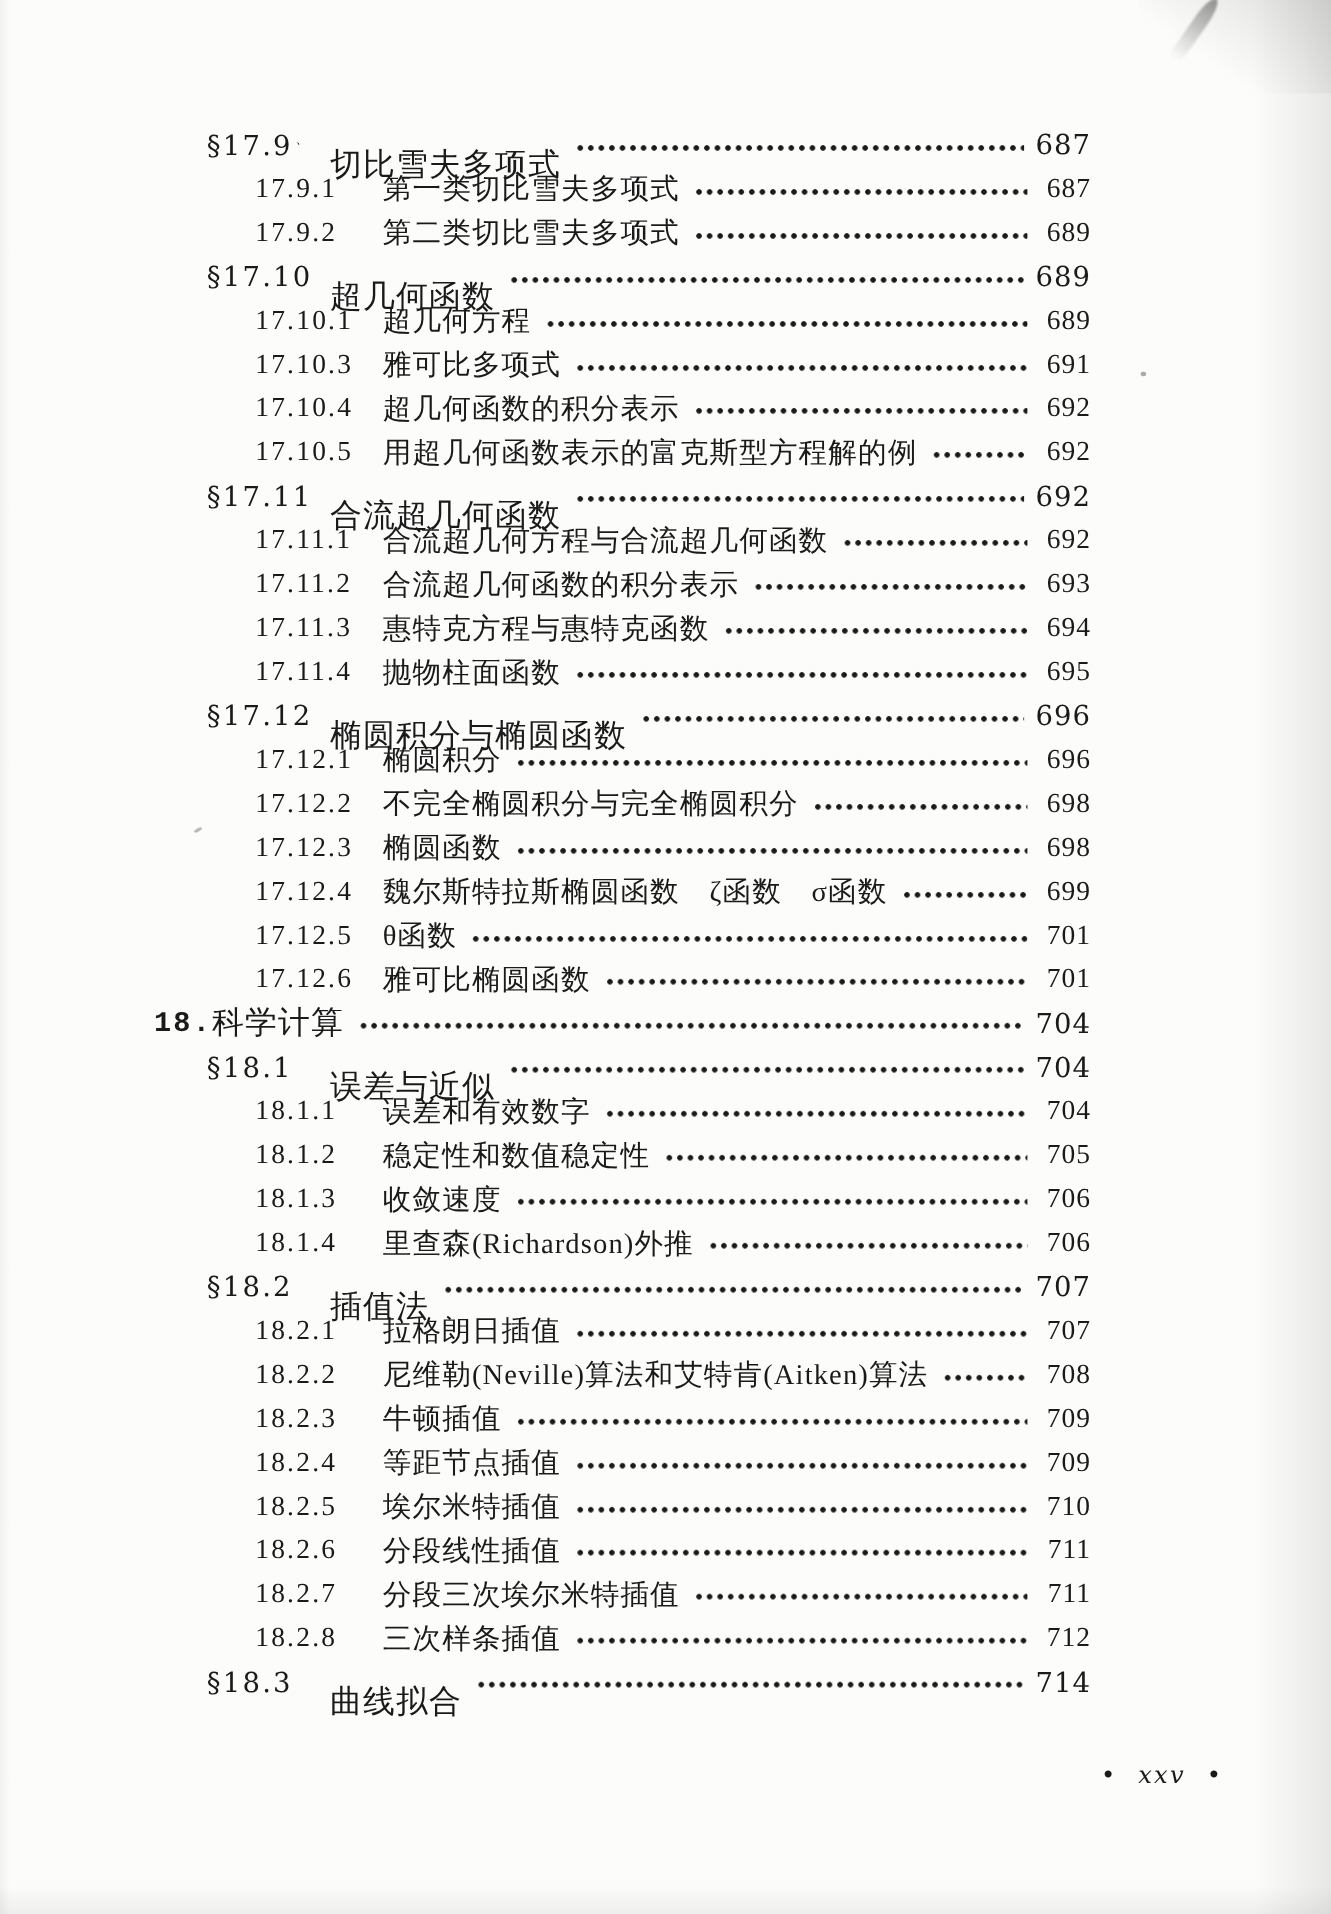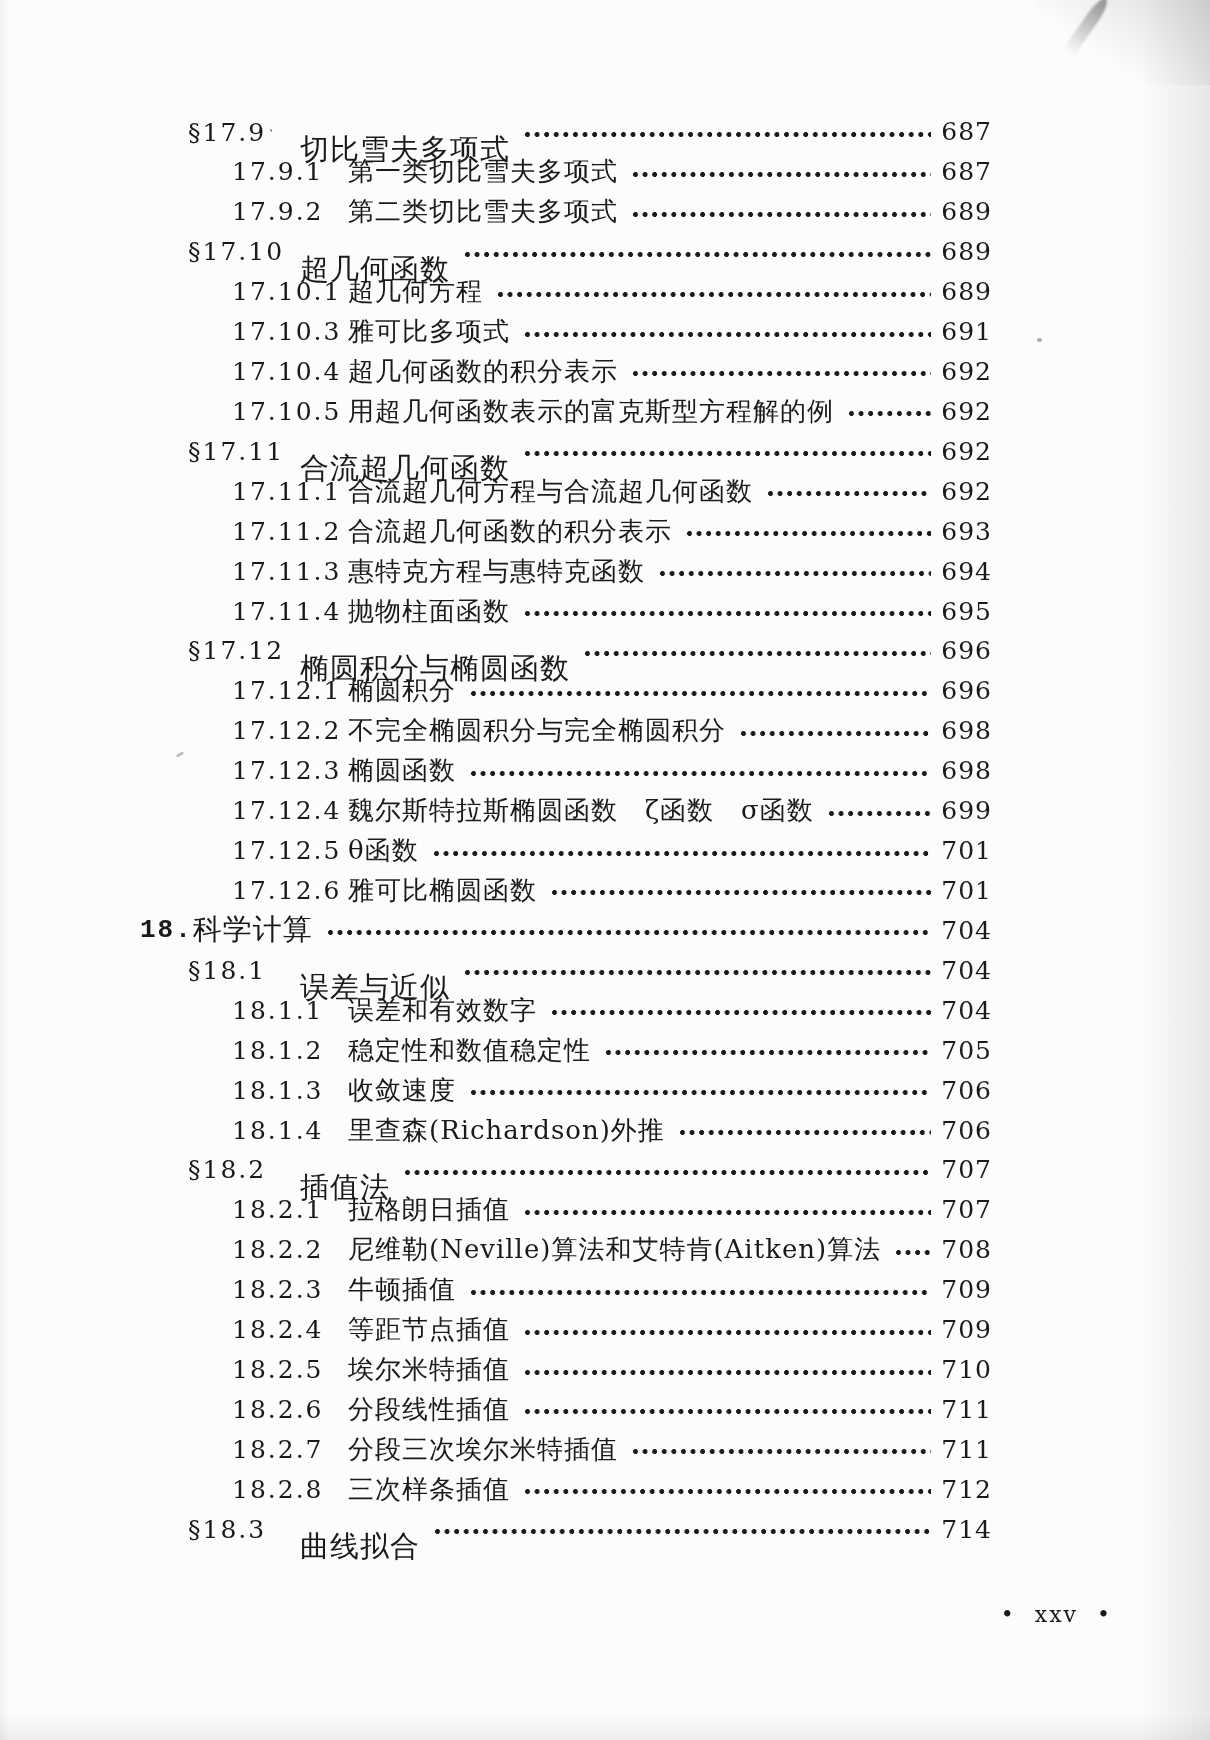--- a/index.html
+++ b/index.html
@@ -23,26 +23,26 @@
     background-image:radial-gradient(circle at 3.5px 3.5px,#1a1a1a 2.15px,rgba(0,0,0,0) 2.8px);
     background-size:9.6px 7px;background-repeat:repeat-x;background-position:left center;
     min-width:18px;
   }
   .row .pagenum{flex:none;min-width:48px;text-align:right;font-size:25px;letter-spacing:1px;}
   .row.chapter .num{font-weight:700;font-size:26px;min-width:46px;font-family:Liberation Mono, monospace;}
   .row.chapter .title{font-weight:400;font-size:29px;}
   .row.section{padding-left:48px;}
   .row.section .num{min-width:112px;}
   .row.section .title{font-size:29px;margin-top:36px;}
-  .row.sub{padding-left:92px;}
+  .row.sub{padding-left:92px;font-family:Liberation Serif, serif;}
   .row.sub .num{min-width:116px;}
   .mark{font-size:13px;vertical-align:11px;letter-spacing:0;margin-left:2px;}
   .footer{
     position:absolute;top:1602px;right:98px;
-    font-size:22px;letter-spacing:2px;word-spacing:10px;
+    font-size:22px;letter-spacing:2px;word-spacing:10px;font-style:italic;
   }
   
   .edge-right{position:absolute;top:0;right:0;width:70px;height:100%;
     background:linear-gradient(to right,rgba(110,110,110,0) 0%,rgba(110,110,110,0.09) 65%,rgba(110,110,110,0.15) 100%);}
   .edge-left{position:absolute;top:0;left:0;width:9px;height:100%;
     background:linear-gradient(to right,rgba(110,110,110,0.08),rgba(110,110,110,0));}
   .edge-bottom{position:absolute;bottom:0;left:0;width:100%;height:26px;
     background:linear-gradient(to bottom,rgba(110,110,110,0),rgba(110,110,110,0.10));}
   .corner-shade{position:absolute;top:0;right:0;width:175px;height:85px;
     background:linear-gradient(215deg,rgba(125,125,125,0.26) 0%,rgba(125,125,125,0.10) 38%,rgba(125,125,125,0) 65%);}

